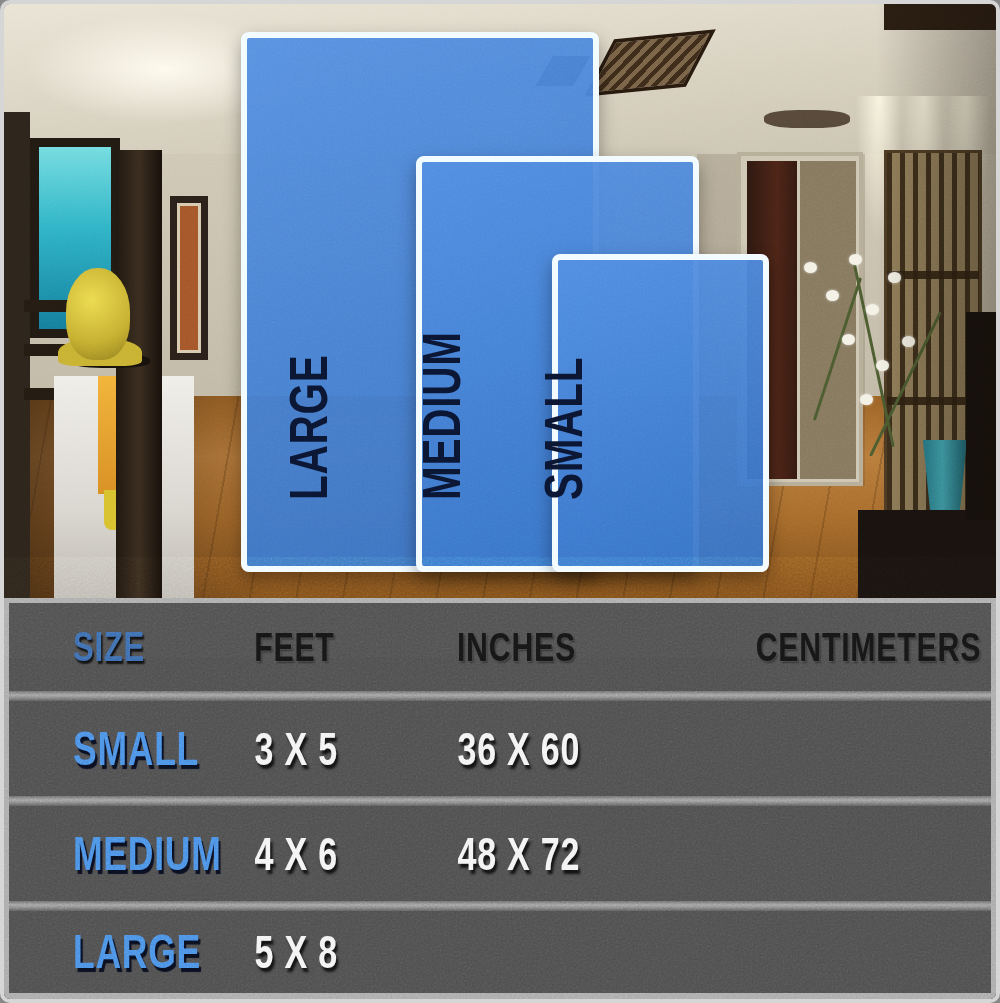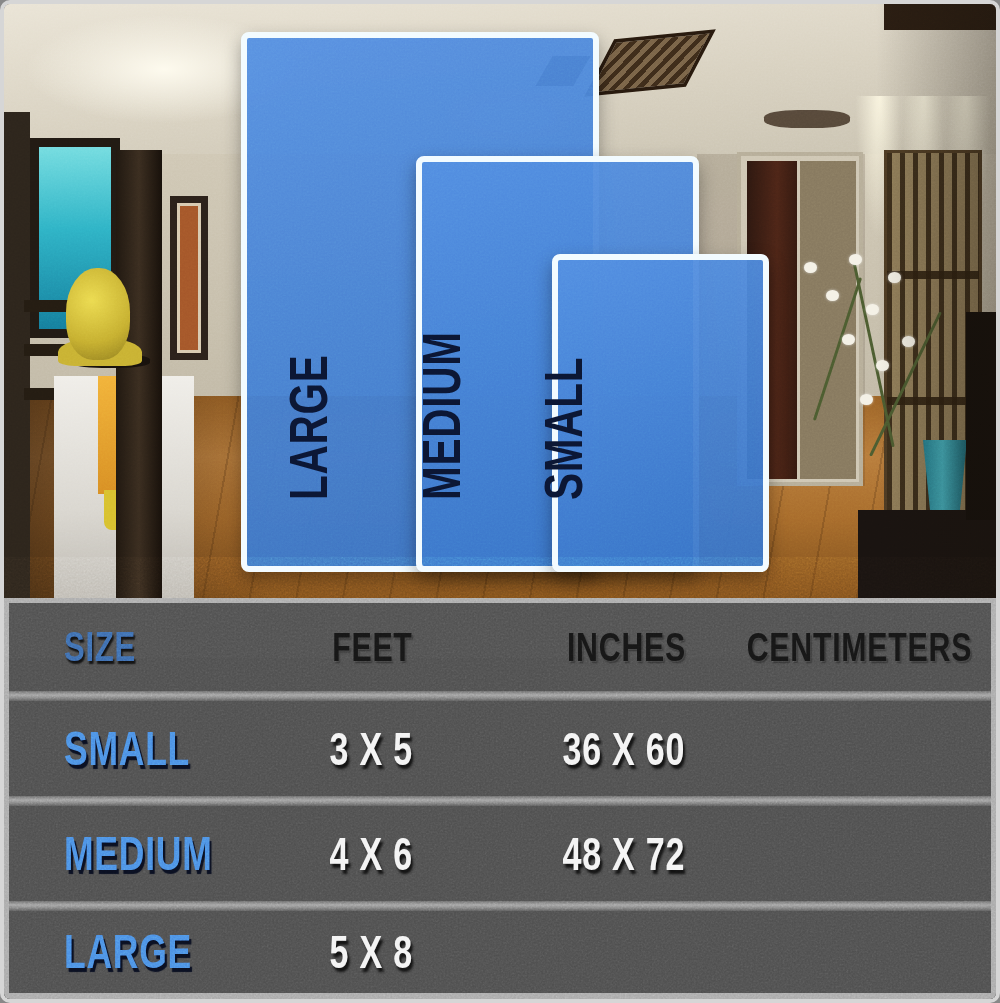--- a/index.html
+++ b/index.html
@@ -73,22 +73,22 @@
     transform:rotate(-90deg) scaleX(0.75);
     font-size:54px;font-weight:800;letter-spacing:1px;color:#0b1633;white-space:nowrap;line-height:1;}
   .rug-large .rug-label{left:88px;}
   .rug-medium .rug-label{left:46px;}
   .rug-small .rug-label{left:32px;}
 
   
   .size-table{position:absolute;left:0;top:594px;width:992px;height:401px;
     background:#4e4e4e;border:5px solid #a9a9a9;border-bottom-width:6px;
     display:flex;flex-direction:column;}
-  .trow{display:grid;grid-template-columns:222px 196px 280px 1fr;align-items:center;}
-  .trow .cell{text-align:right;overflow:visible;}
+  .trow{display:grid;grid-template-columns:222px 196px 280px 1fr;align-items:center;margin-left:9px;}
+  .trow .cell{text-align:left;overflow:visible;}
   .trow .lblcell{text-align:left;padding-left:55px;}
   .thead{height:88px;}
   .drow{height:95px;}
   .drow:last-child{flex:1;}
   .groove{height:10px;background:linear-gradient(180deg,#6a6a6a,#a2a2a2 40%,#8e8e8e 60%,#5c5c5c);}
   .cond{display:inline-block;transform:scaleX(0.74);transform-origin:center;white-space:nowrap;line-height:1;}
   .lblcell .cond{transform-origin:left center;}
   .hdr{font-size:41px;font-weight:800;color:#151515;letter-spacing:1px;
     text-shadow:1px 1px 1px rgba(255,255,255,.10), 2px 2px 2px rgba(0,0,0,.4);}
   .hdr-size{font-size:42px;font-weight:800;color:#3b6cb4;letter-spacing:1px;

